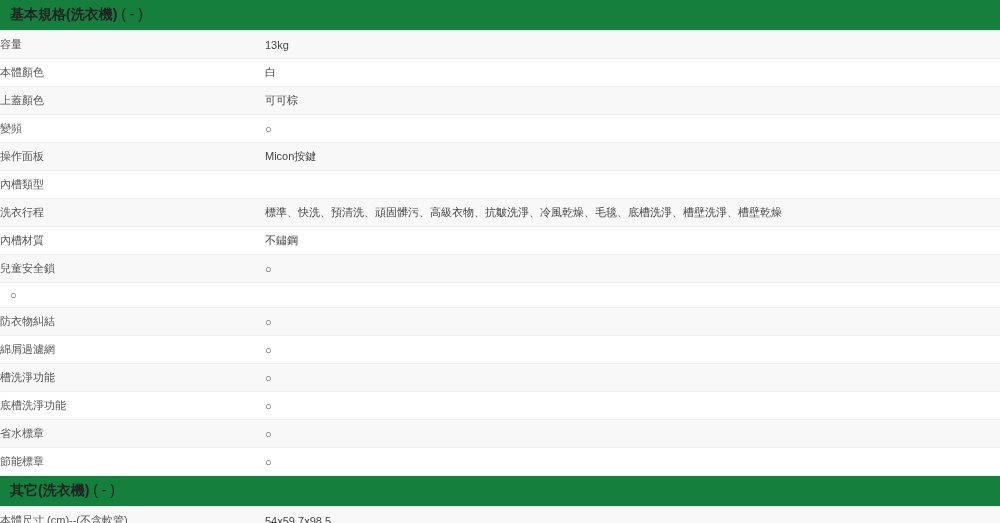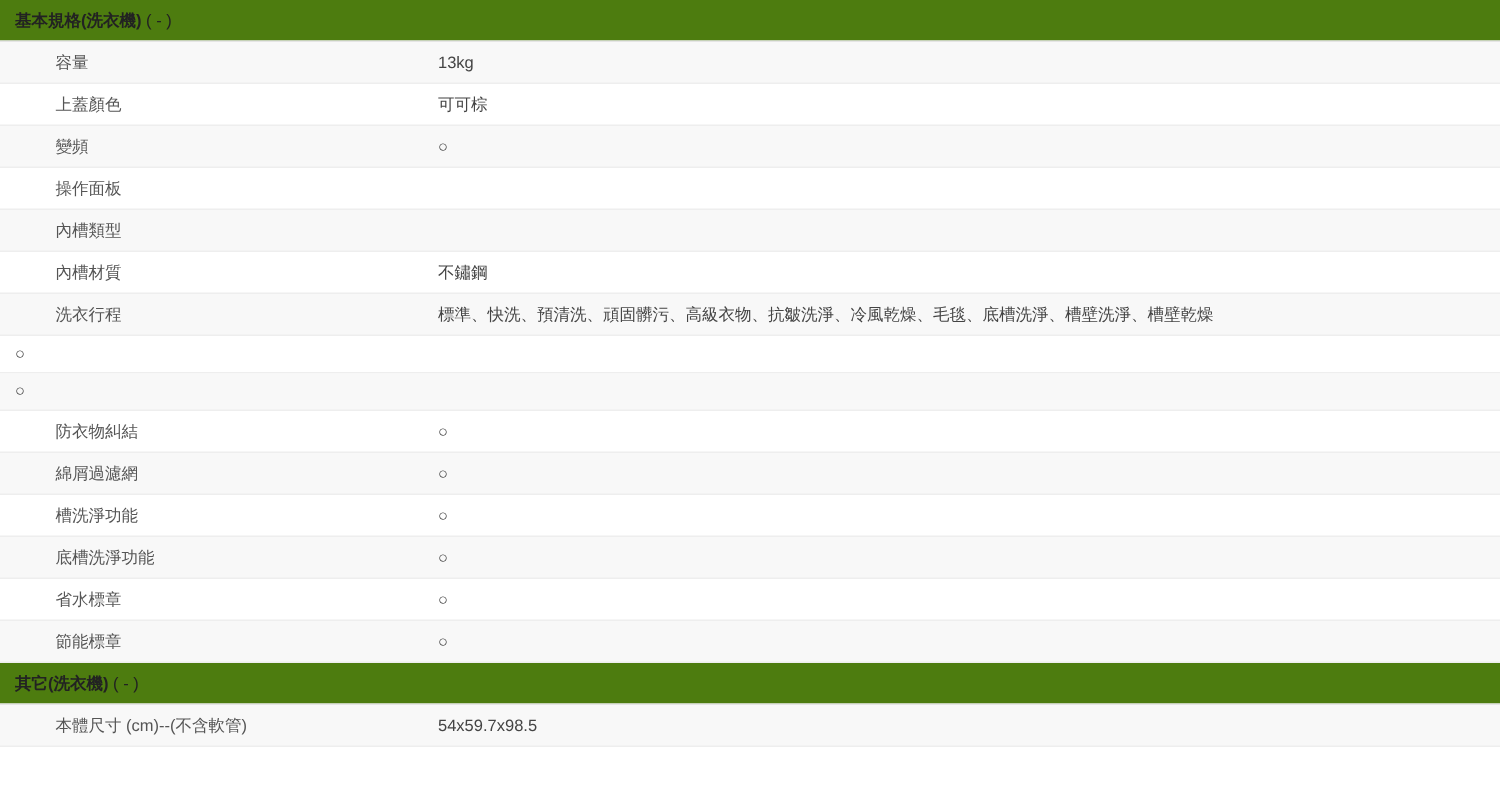--- a/index.html
+++ b/index.html
@@ -8,47 +8,46 @@
     box-sizing: border-box;
   }
   body {
     font-family: "Microsoft JhengHei", "PingFang TC", Arial, sans-serif;
     font-size: 11px;
     color: #333;
     background: #fff;
     width: 1000px;
   }
   .section-header {
-    background: #4d7c0f;
+    background: #15803d;
     padding: 6px 10px;
     font-weight: bold;
-    font-size: 11px;
+    font-size: 14px;
     color: #222;
   }
   .section-header .collapse-indicator {
     font-weight: normal;
   }
   .spec-row {
     display: flex;
     border-bottom: 1px solid #eee;
     min-height: 24px;
     align-items: center;
   }
   .spec-row:nth-child(odd) {
     background: #f8f8f8;
   }
   .spec-row:nth-child(even) {
     background: #ffffff;
   }
   .spec-label {
     width: 255px;
-    padding: 6px 10px;
+    padding: 6px 0;
     color: #555;
     flex-shrink: 0;
-    margin-left: 27px;
   }
   .spec-value {
     flex: 1;
     padding: 6px 10px;
     color: #444;
   }
   .section-body {
     border-top: 1px solid #e5e5e5;
   }
 </style>
@@ -56,42 +55,48 @@
 <body>
 
 <div id="container">
     <div class="section-header"><span>基本規格(洗衣機)</span> <span class="collapse-indicator">( - )</span></div>
     <div class="section-body">
       <div class="spec-row">
         <div class="spec-label">容量</div>
         <div class="spec-value">13kg</div>
       </div>
       <div class="spec-row">
+        <div class="spec-label">本體顏色</div>
+        <div class="spec-value">白</div>
+      </div>
+      <div class="spec-row">
         <div class="spec-label">上蓋顏色</div>
         <div class="spec-value">可可棕</div>
       </div>
       <div class="spec-row">
         <div class="spec-label">變頻</div>
         <div class="spec-value">○</div>
       </div>
       <div class="spec-row">
         <div class="spec-label">操作面板</div>
+        <div class="spec-value">Micon按鍵</div>
       </div>
       <div class="spec-row">
         <div class="spec-label">內槽類型</div>
+      </div>
+      <div class="spec-row">
+        <div class="spec-label">洗衣行程</div>
+        <div class="spec-value">標準、快洗、預清洗、頑固髒污、高級衣物、抗皺洗淨、冷風乾燥、毛毯、底槽洗淨、槽壁洗淨、槽壁乾燥</div>
       </div>
       <div class="spec-row">
         <div class="spec-label">內槽材質</div>
         <div class="spec-value">不鏽鋼</div>
       </div>
       <div class="spec-row">
-        <div class="spec-label">洗衣行程</div>
-        <div class="spec-value">標準、快洗、預清洗、頑固髒污、高級衣物、抗皺洗淨、冷風乾燥、毛毯、底槽洗淨、槽壁洗淨、槽壁乾燥</div>
-      </div>
-      <div class="spec-row">
+        <div class="spec-label">兒童安全鎖</div>
         <div class="spec-value">○</div>
       </div>
       <div class="spec-row">
         <div class="spec-value">○</div>
       </div>
       <div class="spec-row">
         <div class="spec-label">防衣物糾結</div>
         <div class="spec-value">○</div>
       </div>
       <div class="spec-row">

